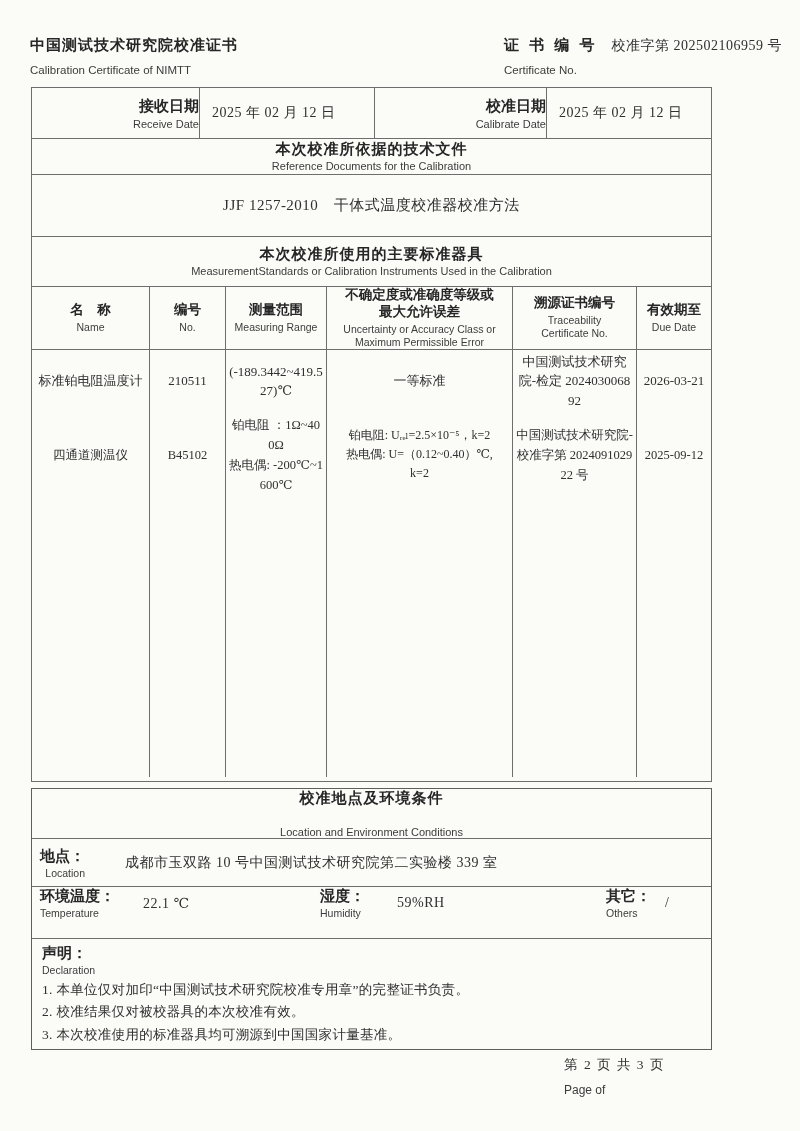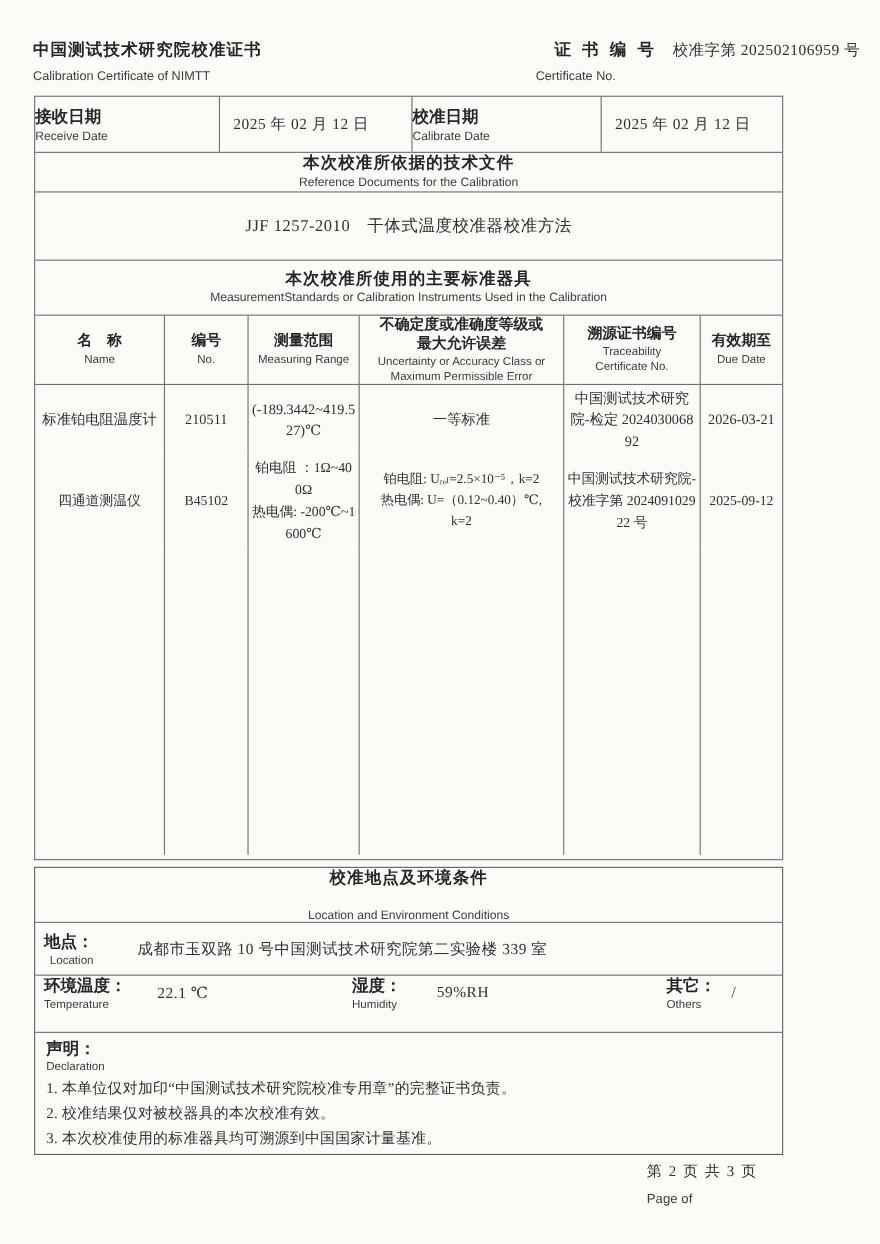--- a/index.html
+++ b/index.html
@@ -14,28 +14,28 @@
     overflow: hidden;
   }
   .cn-h { font-family: "Liberation Sans", "DejaVu Sans", sans-serif; font-weight: bold; color: #262626; }
   .en   { font-family: "Liberation Sans", "DejaVu Sans", sans-serif; font-weight: normal; color: #3c3c3c; }
   .ml   { white-space: pre-line; }
 
   
   .doc-header { position: absolute; left: 30px; top: 36px; width: 752px; display: flex; justify-content: space-between; }
   .dh-title { font-size: 15px; letter-spacing: 1px; }
   .dh-sub   { font-size: 11.5px; margin-top: 9px; }
-  .cert-label { font-size: 15px; letter-spacing: 3px; margin-left: 17px; }
+  .cert-label { font-size: 15px; letter-spacing: 3px; }
   .cert-value { font-size: 14px; margin-left: 10px; letter-spacing: 0.5px; }
 
   
   .main-table { position: absolute; left: 31px; top: 87px; width: 681px; height: 695px; border: 1px solid #6d6d6d; }
   .dates-row { display: flex; height: 50px; }
   .dates-row .cell { border-right: 1px solid #6d6d6d; height: 100%; }
-  .label-cell { display: flex; flex-direction: column; align-items: flex-start; justify-content: center; }
+  .label-cell { display: flex; flex-direction: column; align-items: flex-end; justify-content: center; }
   .label-cell .cn { font-size: 15px; }
   .label-cell .en-sub { font-size: 11px; margin-top: 2px; }
   .value-cell { display: flex; align-items: center; padding-left: 12px; font-size: 14px; letter-spacing: 0.5px; }
   .w1 { width: 168px; } .w2 { width: 175px; } .w3 { width: 172px; } .w4 { flex: 1; border-right: none !important; }
 
   .sec-header { border-top: 1px solid #6d6d6d; display: flex; flex-direction: column; align-items: center; justify-content: center; text-align: center; }
   .sec-header .cn { font-size: 15px; line-height: 1.15; letter-spacing: 1px; }
   .sec-header .en-sub { font-size: 11px; line-height: 1.2; margin-top: 3px; }
   .h36 { height: 36px; } .h50 { height: 50px; }
 
@@ -67,21 +67,21 @@
   .g1 { width: 256px; } .g2 { width: 262px; } .g3 { flex: 1; }
   .env-value { font-size: 14px; letter-spacing: 0.5px; }
   .g1 .env-value { margin-left: 28px; } .g2 .env-value { margin-left: 32px; } .g3 .env-value { margin-left: 14px; }
   .decl { padding: 5px 10px 0 10px; }
   .decl-cn { font-size: 15px; }
   .decl-en { font-size: 10.5px; margin: 1px 0 3px 0; }
   .decl-item { font-size: 13.5px; line-height: 1.65; letter-spacing: 0.3px; }
 
   
   .footer-left  { position: absolute; left: 30px;  top: 1056px; }
-  .footer-right { position: absolute; left: 588px; top: 1056px; }
+  .footer-right { position: absolute; left: 564px; top: 1056px; }
   .foot-cn { font-size: 13.5px; letter-spacing: 0.5px; }
   .footer-right .foot-cn { letter-spacing: 1.5px; }
   .foot-en { font-size: 12px; margin-top: 9px; }
 </style>
 </head>
 <body>
 
 <div class="page">
 
   <div class="doc-header">

